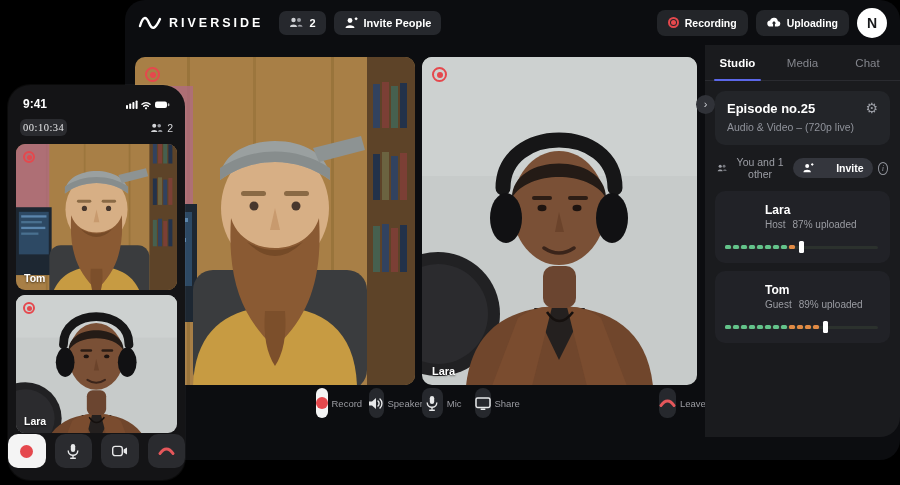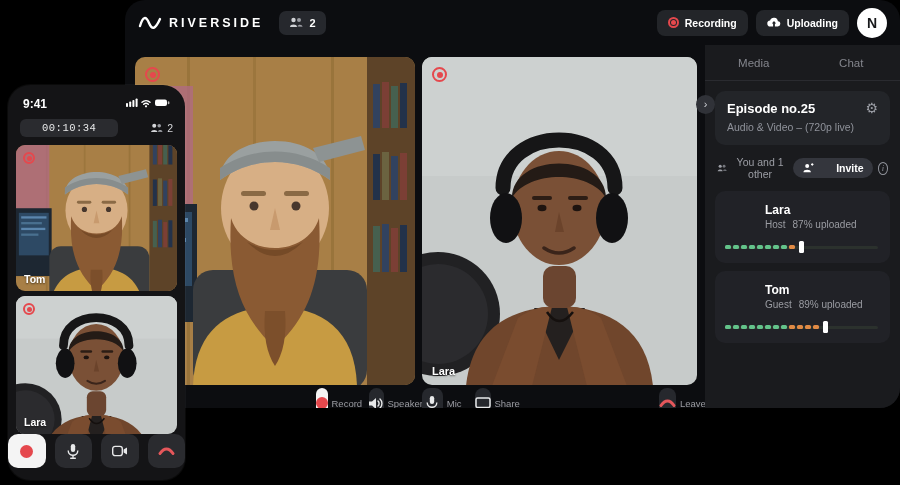--- a/index.html
+++ b/index.html
@@ -1,21 +1,21 @@
 <!DOCTYPE html>
 <html><head>
 <meta charset="utf-8">
 <style>
   * { margin:0; padding:0; box-sizing:border-box; }
   html,body { width:900px; height:485px; background:#000; overflow:hidden;
     font-family:"Liberation Sans", sans-serif; -webkit-font-smoothing:antialiased; }
   .canvas { position:relative; width:900px; height:485px; background:#000; }
 
   
-  .desktop { position:absolute; left:125px; top:0; width:775px; height:408px;
+  .desktop { position:absolute; left:125px; top:0; width:775px; height:460px;
     background:#0c0d10; border-radius:20px; overflow:hidden; }
   .topbar { position:absolute; left:0; top:0; right:0; height:45px;
     display:flex; align-items:center; padding:0 13px; gap:8px; }
   .brand { display:flex; align-items:center; gap:7px; margin-right:8px; }
   .brand svg { display:block; }
   .brand-name { color:#fff; font-size:12.5px; font-weight:bold; letter-spacing:3px; }
   .tb-btn { display:flex; align-items:center; gap:6px; background:#26282d; color:#fff;
     border:none; border-radius:7px; padding:6px 10px; font-size:11px; font-weight:bold; cursor:pointer; }
   .tb-badge { display:flex; align-items:center; gap:6px; background:#232529; color:#fff;
     border-radius:8px; padding:7px 11px; font-size:10.5px; font-weight:bold; }
@@ -84,25 +84,25 @@
   .track { position:absolute; left:0; right:2px; top:5px; height:3px; border-radius:2px; background:#2b312d; }
   .dashes { position:relative; display:flex; align-items:center; gap:2px; }
   .dash { width:6px; height:4px; border-radius:1.5px; }
   .dash.green { background:#63c38a; }
   .dash.orange { background:#e08a44; }
   .handle { width:5px; height:12px; border-radius:1.5px; background:#fff; margin-left:2px; }
 
   
   .phone { position:absolute; left:8px; top:85px; width:177px; height:395px; background:#141416;
     border-radius:22px; z-index:10; box-shadow:0 0 0 1px rgba(255,255,255,.04); }
-  .ph-status { display:flex; align-items:flex-start; justify-content:space-between; padding:12px 15px 0; }
+  .ph-status { display:flex; align-items:center; justify-content:space-between; padding:12px 15px 0; }
   .ph-time { color:#fff; font-size:12px; font-weight:bold; }
   .ph-row { display:flex; align-items:center; justify-content:space-between; padding:8px 12px 8px; }
-  .timer { background:#2a2b2f; border-radius:6px; padding:3px 22px; color:#e8e9ea; font-size:10.5px;
-    font-family:Liberation Mono, monospace; letter-spacing:.5px; }
+  .timer { background:#2a2b2f; border-radius:6px; padding:3px 3px; color:#e8e9ea; font-size:10.5px;
+    font-family:Liberation Serif, serif; letter-spacing:.5px; }
   .ph-count { display:flex; align-items:center; gap:4px; color:#d6d7da; font-size:10.5px; }
   .ph-tiles { padding:0 8px; }
   .ph-tile { position:relative; border-radius:9px; overflow:hidden; background:#222; }
   .ph-tile.t1 { height:146px; margin-bottom:5px; }
   .ph-tile.t2 { height:138px; }
   .ph-tile svg.scene { position:absolute; inset:0; width:100%; height:100%; }
   .ph-rec { position:absolute; left:7px; top:7px; width:12px; height:12px; border-radius:50%;
     border:2px solid #e5484d; display:flex; align-items:center; justify-content:center; }
   .ph-rec i { width:5px; height:5px; border-radius:50%; background:#e5484d; }
   .ph-name { position:absolute; left:8px; bottom:6px; color:#fff; font-size:10.5px; font-weight:bold;
@@ -199,20 +199,29 @@
       </div>
       <button class="tb-btn">
         <svg width="14" height="11" viewBox="0 0 14 11">
           <circle cx="4.5" cy="3" r="2.2" fill="#cfd1d5"></circle>
             <circle cx="10" cy="3" r="2" fill="#9a9ca2"></circle>
           <path d="M1,10 C1,6.8 8,6.8 8,10 Z" fill="#cfd1d5"></path>
             <path d="M8.5,9.5 C9,7 13.5,7.2 13.5,9.8 Z" fill="#9a9ca2"></path>
         </svg>
         <span>2</span>
       </button>
+      <button class="tb-btn">
+        <svg width="14" height="12" viewBox="0 0 14 12">
+          <circle cx="6" cy="3.5" r="2.4" fill="#fff"></circle>
+          <path d="M1.5,11 C1.5,7.2 10.5,7.2 10.5,11 Z" fill="#fff"></path>
+          <rect x="10.6" y="1" width="3" height="1.4" rx=".6" fill="#fff"></rect>
+          <rect x="11.4" y="0.2" width="1.4" height="3" rx=".6" fill="#fff"></rect>
+        </svg>
+        <span>Invite People</span>
+      </button>
       <div class="spacer"></div>
       <div class="tb-badge">
         <span class="rec-dot-ring">
             <i></i>
           </span>
         <span>Recording</span>
       </div>
       <div class="tb-badge">
         <svg width="14" height="11" viewBox="0 0 14 11">
           <path d="M3.5,9.5 a3,3 0 0 1 -.4,-6 a4,4 0 0 1 7.8,.8 a2.6,2.6 0 0 1 -.4,5.2 Z" fill="#fff"></path>
@@ -292,20 +301,21 @@
             <svg width="17" height="8" viewBox="0 0 17 8">
               <path d="M2,6.5 C6,0.5 11,0.5 15,6.5" stroke="#e5575b" stroke-width="3" fill="none" stroke-linecap="round"></path>
             </svg>
           </button>
           <span class="ctrl-label">Leave</span>
         </div>
       </div>
 
       <div class="sidebar">
         <div class="tabs">
+          <div class="tab active">Studio</div>
           <div class="tab">Media</div>
           <div class="tab">Chat</div>
         </div>
         <div class="collapse">
           <span>›</span>
         </div>
 
         <div class="side-content">
           <div class="episode-card">
             <div class="episode-head">

